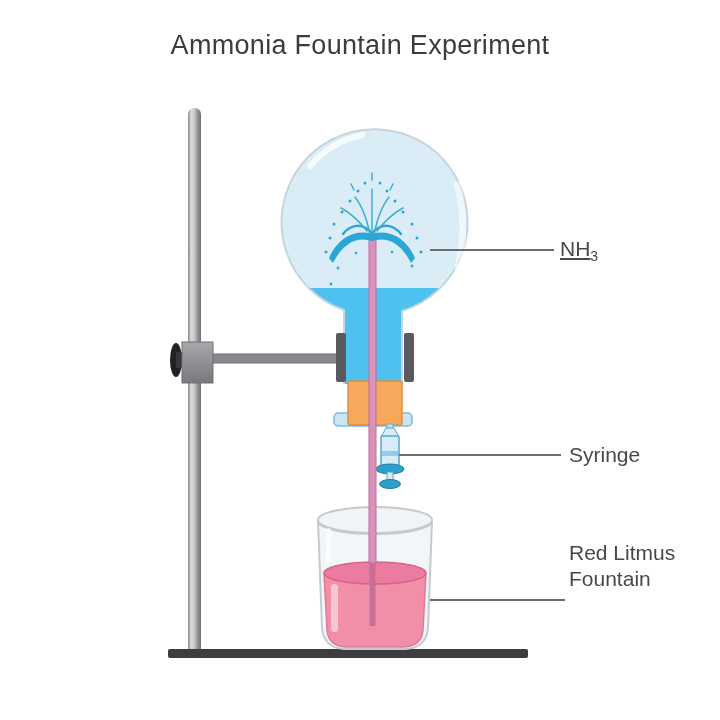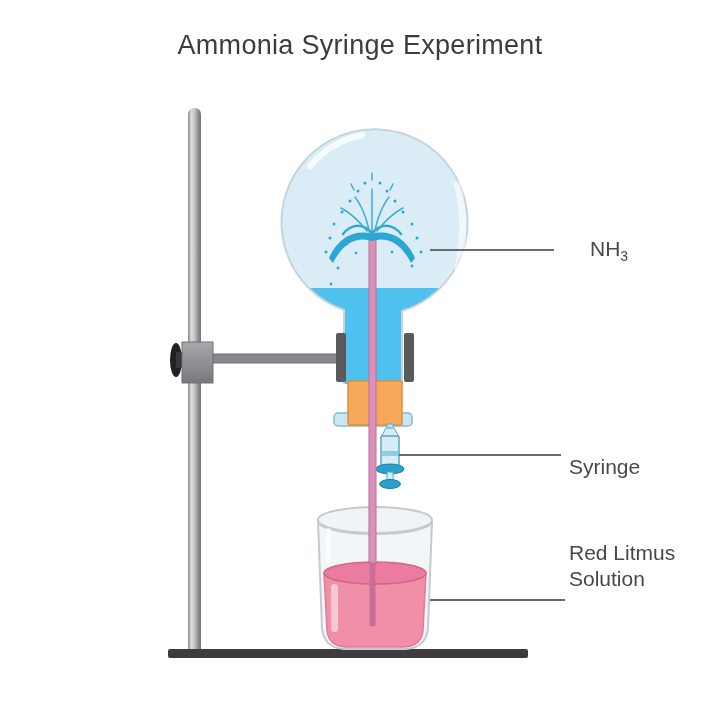--- a/index.html
+++ b/index.html
@@ -9,21 +9,21 @@
          font-size:27px;color:#3C3C3E;letter-spacing:.3px;}
   .lbl{position:absolute;font-size:21px;color:#48484A;white-space:nowrap;line-height:26px;}
   .lbl sub{font-size:14px;}
   svg{position:absolute;top:0;left:0;}
 </style>
 </head>
 <body>
 
 <div class="stage">
 
-  <div class="title">Ammonia Syringe Experiment</div>
+  <div class="title">Ammonia Fountain Experiment</div>
 
   <svg width="720" height="720" viewBox="0 0 720 720">
     <defs>
       <linearGradient id="poleGrad" x1="0" y1="0" x2="1" y2="0">
         <stop offset="0" stop-color="#85878A"></stop>
         <stop offset="0.25" stop-color="#DCDEE0"></stop>
         <stop offset="0.5" stop-color="#C2C4C6"></stop>
         <stop offset="0.75" stop-color="#939598"></stop>
         <stop offset="1" stop-color="#6F7174"></stop>
       </linearGradient>
@@ -116,22 +116,22 @@
       </g>
     </g>
 
     <g stroke="#6C6C6E" stroke-width="2">
       <line x1="430" y1="250" x2="554" y2="250"></line>
       <line x1="399" y1="455" x2="561" y2="455"></line>
       <line x1="430" y1="600" x2="565" y2="600"></line>
     </g>
   </svg>
 
-  <div class="lbl" style="left:590px;top:236px;"><span>NH</span><sub>3</sub></div>
+  <div class="lbl" style="left:560px;top:236px;text-decoration:underline;"><span>NH</span><sub>3</sub></div>
 
-  <div class="lbl" style="left:569px;top:454px;text-align:right;">Syringe</div>
+  <div class="lbl" style="left:569px;top:442px;text-align:right;">Syringe</div>
 
   <div class="lbl" style="left:569px;top:540px;">
     <div>Red Litmus</div>
-    <div>Solution</div>
+    <div>Fountain</div>
   </div>
 
 </div>
 
 </body></html>

